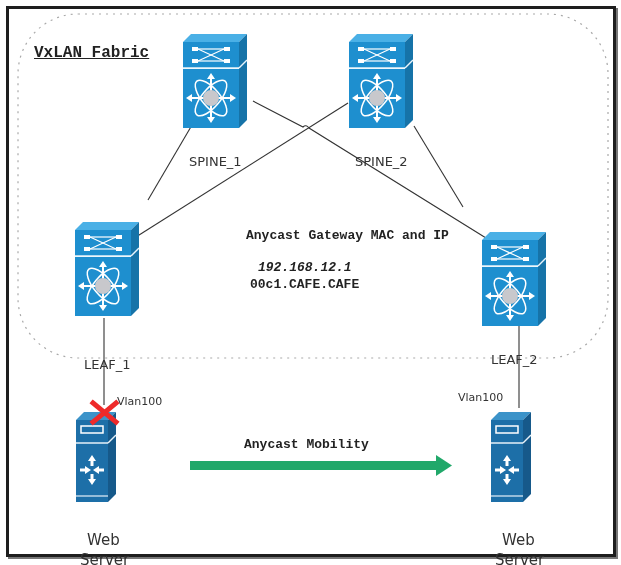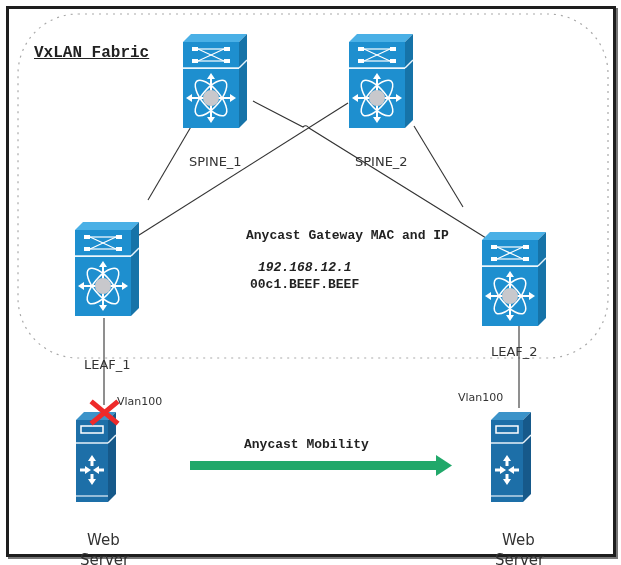--- a/index.html
+++ b/index.html
@@ -92,25 +92,25 @@
     <rect x="190" y="461" width="246" height="9" fill="#21a86a"></rect>
     <polygon points="436,455 452,465.5 436,476" fill="#21a86a"></polygon>
   </g>
 </svg>
 
 <div class="lbl mono" style="left:34px; top:44px; font-size:16px;text-decoration:underline;">VxLAN Fabric</div>
 
 <div class="lbl sans" style="left:189px; top:134px; font-size:13px;">SPINE_1</div>
 <div class="lbl sans" style="left:355px; top:134px; font-size:13px;text-align:center;">SPINE_2</div>
 <div class="lbl sans" style="left:84px; top:337px; font-size:13px;">LEAF_1</div>
-<div class="lbl sans" style="left:491px; top:324px; font-size:13px;">LEAF_2</div>
+<div class="lbl sans" style="left:491px; top:332px; font-size:13px;">LEAF_2</div>
 
 <div class="lbl mono" style="left:198px; top:228px; font-size:13px;margin-left:48px;">Anycast Gateway MAC and IP</div>
 <div class="lbl mono" style="left:258px; top:260px; font-size:13px;font-style:italic;">192.168.12.1</div>
-<div class="lbl mono" style="left:250px; top:277px; font-size:13px;">00c1.BEEF.BEEF</div>
+<div class="lbl mono" style="left:250px; top:277px; font-size:13px;">00c1.CAFE.CAFE</div>
 
 <div class="lbl sans" style="left:117px; top:375px; font-size:11px;">Vlan100</div>
 <div class="lbl sans" style="left:458px; top:371px; font-size:11px;">Vlan100</div>
 
 <div class="lbl mono" style="left:244px; top:437px; font-size:13px;">Anycast Mobility</div>
 
 <div class="lbl sans" style="left:87px; top:511px; font-size:15px;">Web</div>
 <div class="lbl sans" style="left:80px; top:531px; font-size:15px;">Server</div>
 <div class="lbl sans" style="left:502px; top:511px; font-size:15px;">Web</div>
 <div class="lbl sans" style="left:495px; top:531px; font-size:15px;">Server</div>

